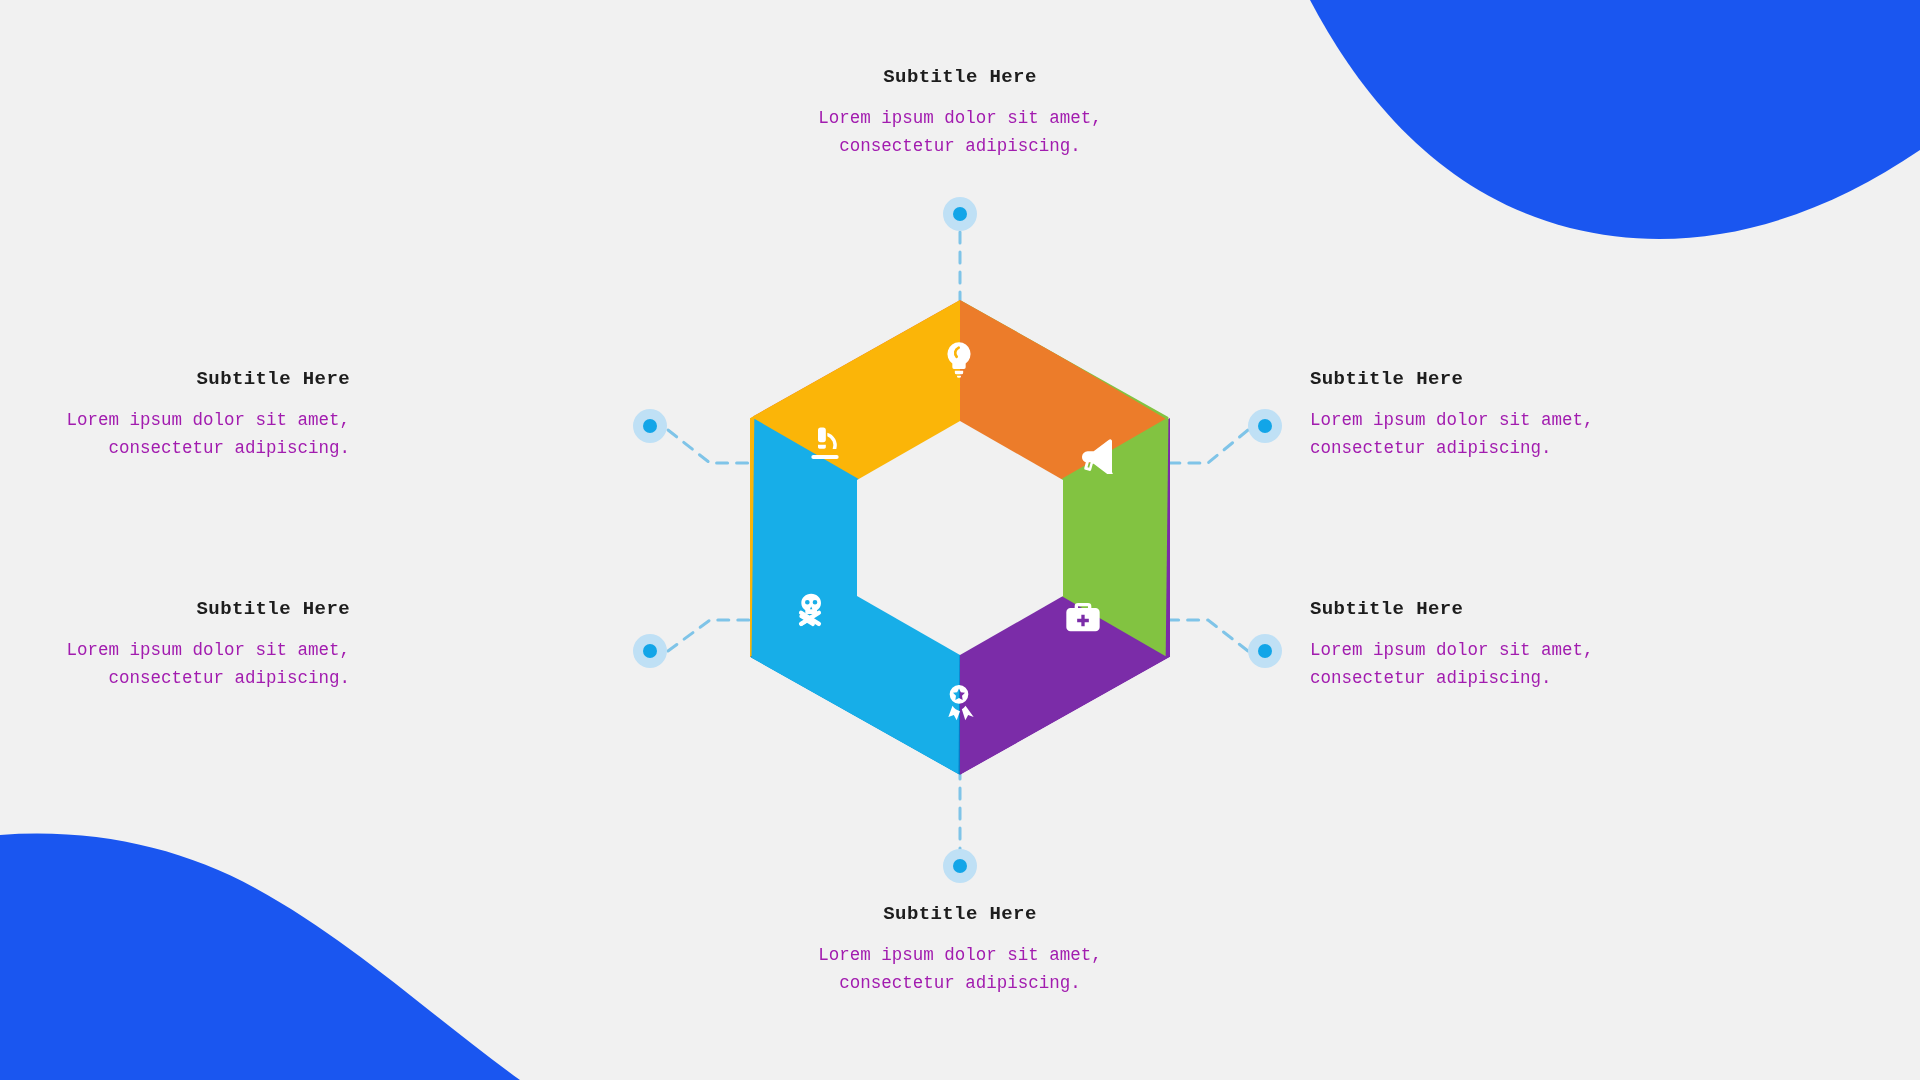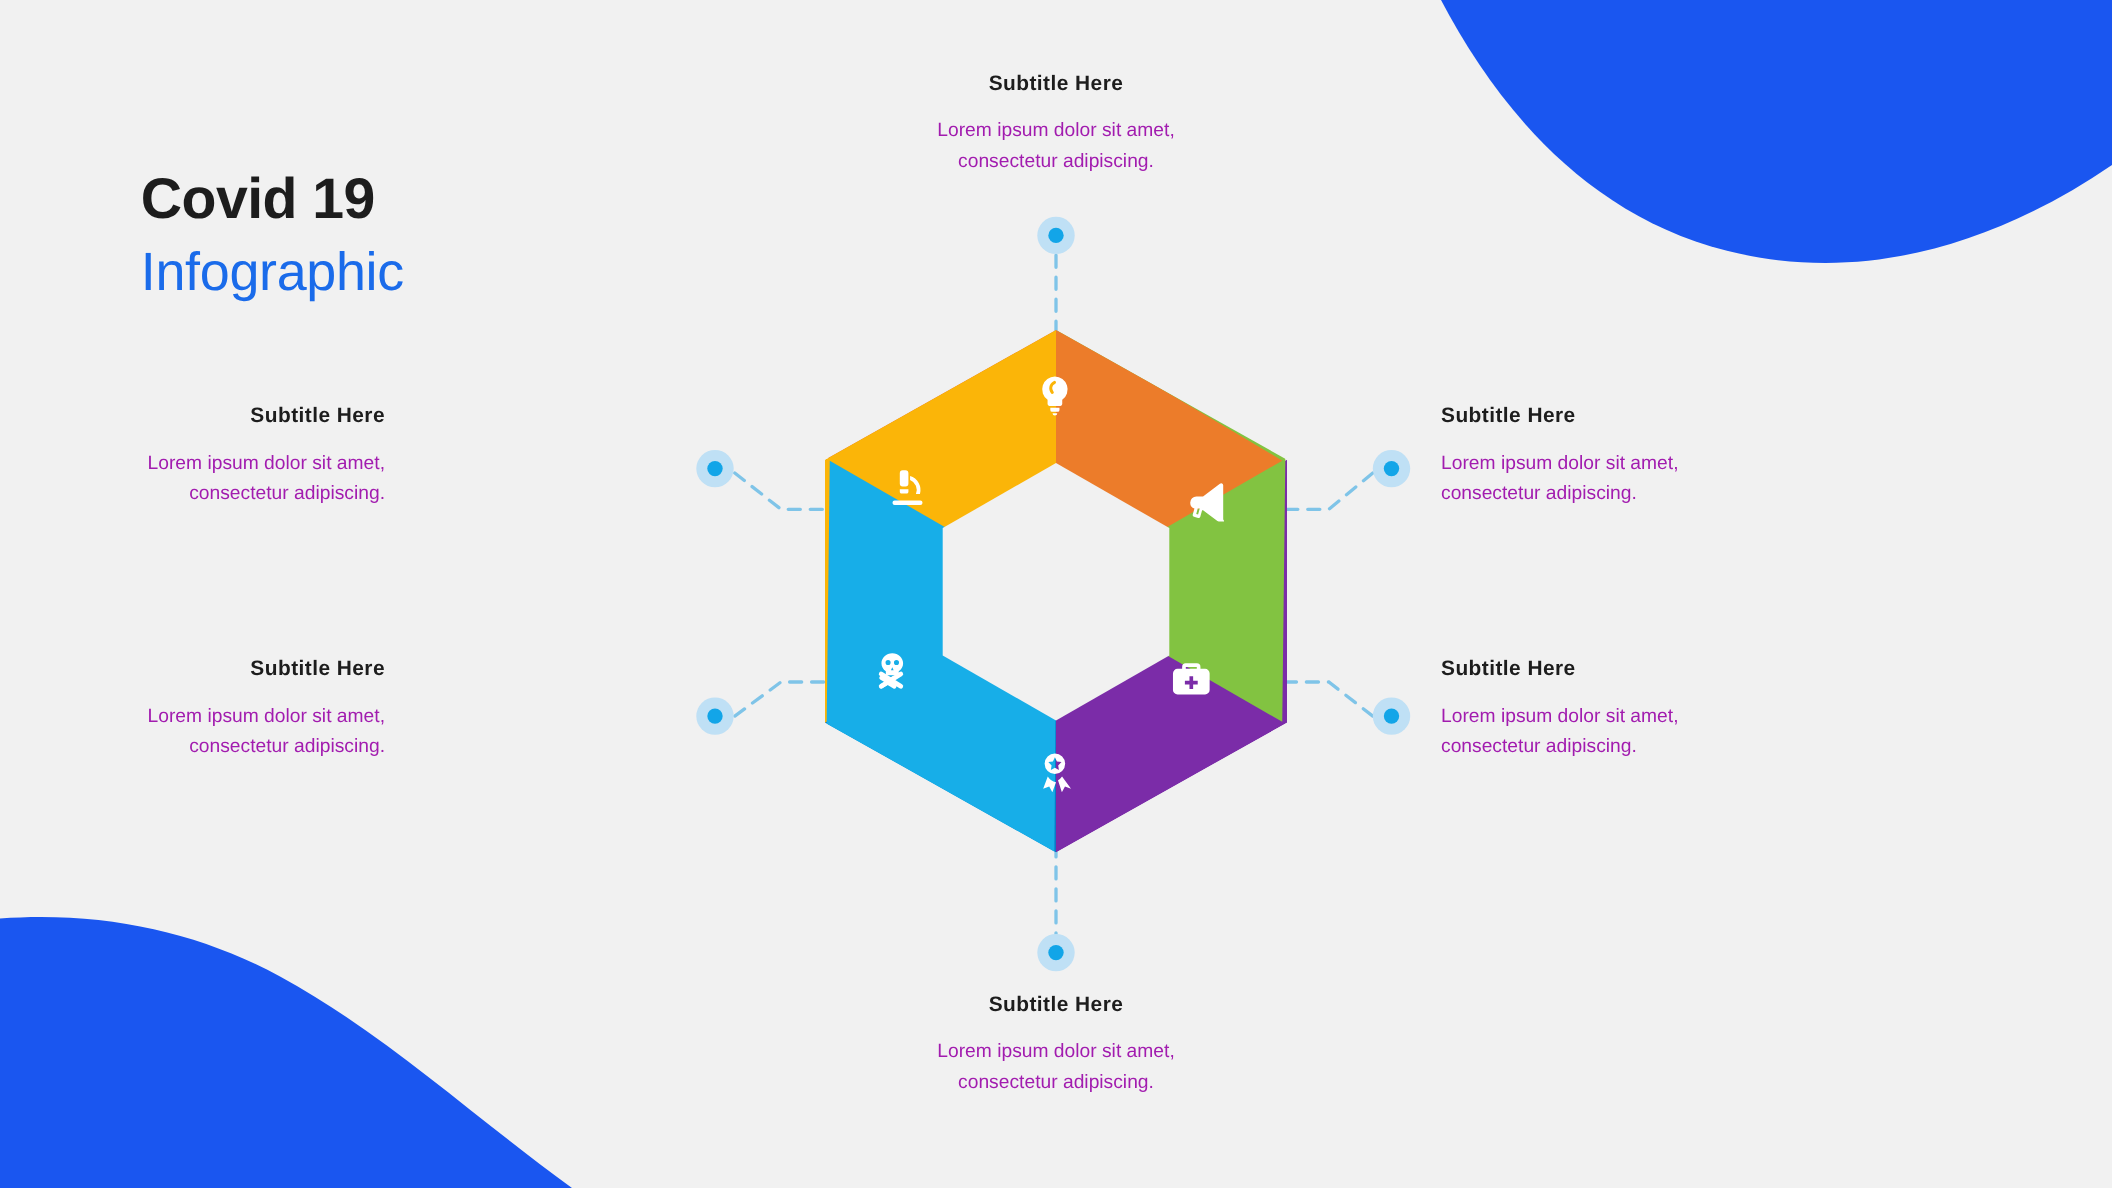--- a/index.html
+++ b/index.html
@@ -19,21 +19,21 @@
   .title-main {
     font-size:52px; font-weight:bold; color:#1D1D1D;
     letter-spacing:-0.5px; line-height:1.0;
   }
   .title-sub {
     font-size:49px; font-weight:400; color:#1A6BEA;
     letter-spacing:-0.3px; line-height:1.12; margin-top:14px;
   }
 
   
-  .txt { position:absolute; width:300px; }
+  .txt { position:absolute; width:300px;font-family:Liberation Mono, monospace; }
   .txt .subtitle {
     font-size:19px; font-weight:bold; color:#1D1D1D;
     letter-spacing:0.4px; margin-bottom:16px;
   }
   .txt .body {
     font-size:17.5px; font-weight:400; color:#a21caf;
     line-height:1.62;
   }
   .txt.align-right { text-align:right; }
   .txt.align-left  { text-align:left; }
@@ -77,24 +77,20 @@
 </head>
 <body>
 
 <div class="stage">
 
   <svg class="wave-layer" viewBox="0 0 1920 1080" preserveAspectRatio="none">
     <path d="M1310,0 C1360,95 1440,195 1570,228 C1690,258 1810,225 1920,150 L1920,0 Z" fill="#1A56F0"></path>
     <path d="M0,835 C95,828 182,848 255,888 C352,941 430,1015 520,1080 L0,1080 Z" fill="#1A56F0"></path>
   </svg>
 
-  <div class="title-block">
-    <div class="title-main">Covid 19</div>
-    <div class="title-sub">Infographic</div>
-  </div>
 
   <svg class="wave-layer" viewBox="0 0 1920 1080">
     <g stroke="#7FC4E8" stroke-width="3" stroke-dasharray="11 9" fill="none" stroke-linecap="round">
       <path d="M960,232 L960,313"></path>
       <path d="M960,768 L960,849"></path>
       <path d="M668,430 L710,463 L760,463"></path>
       <path d="M668,651 L710,620 L760,620"></path>
       <path d="M1248,430 L1208,463 L1160,463"></path>
       <path d="M1248,651 L1208,620 L1160,620"></path>
     </g>

